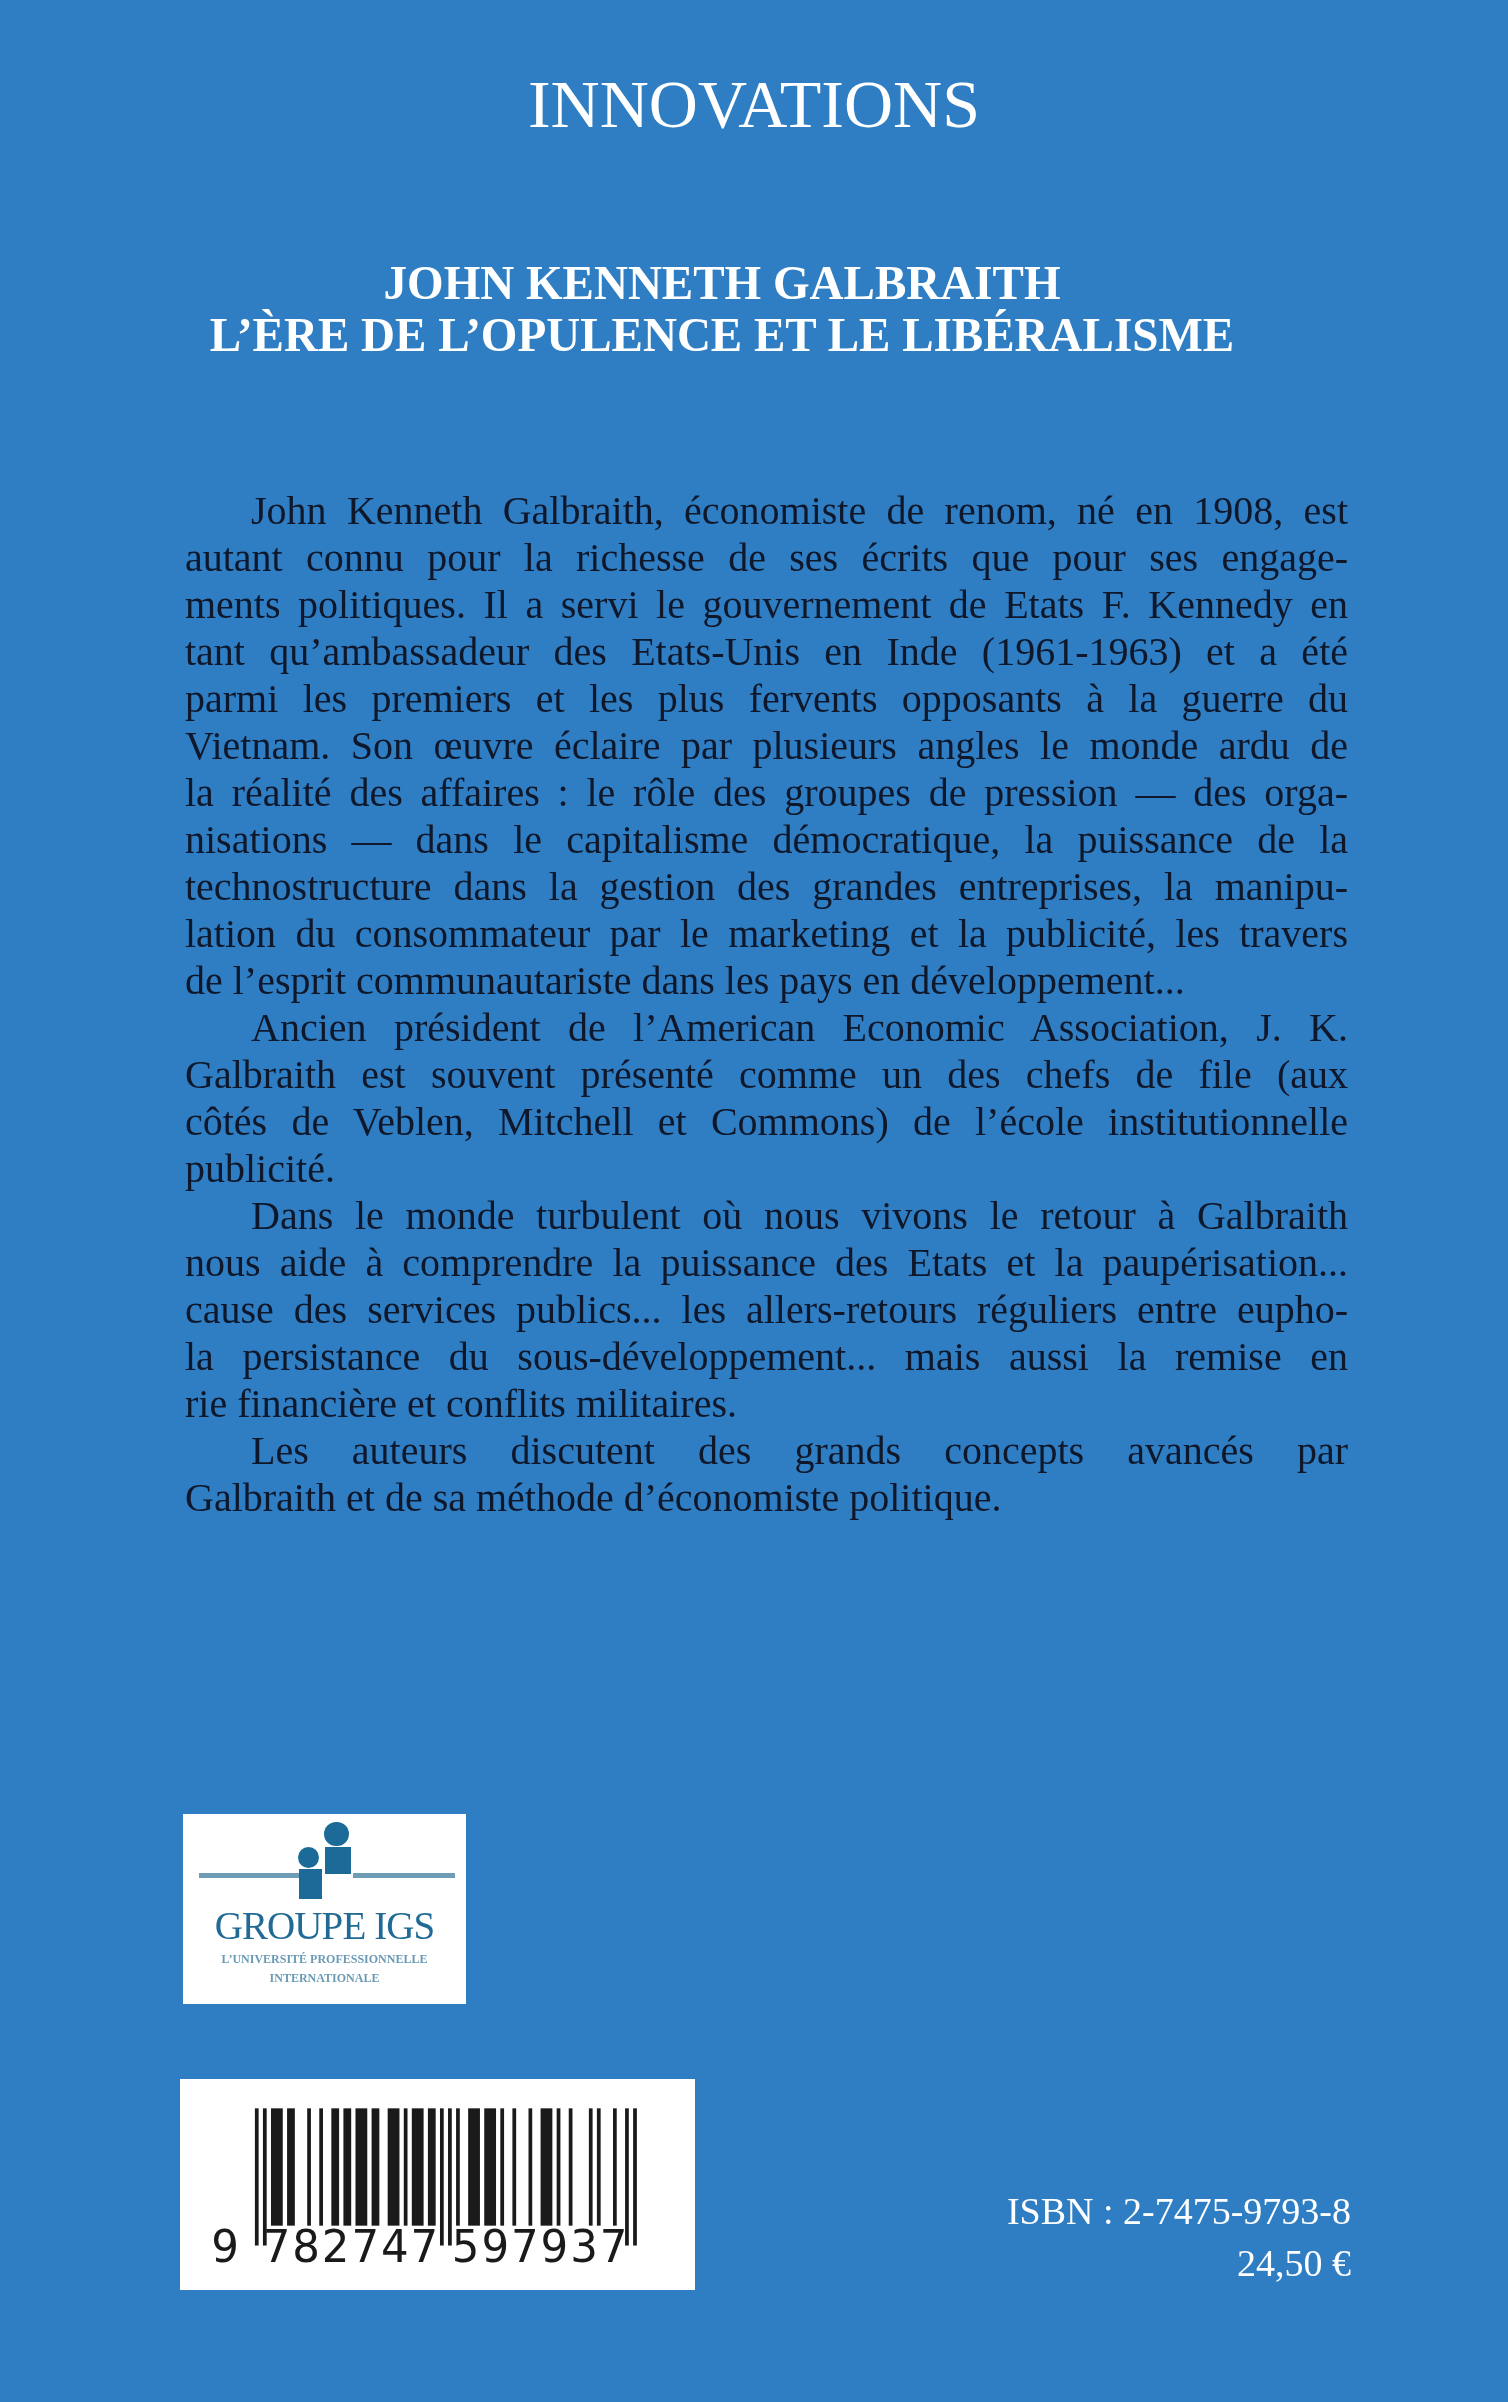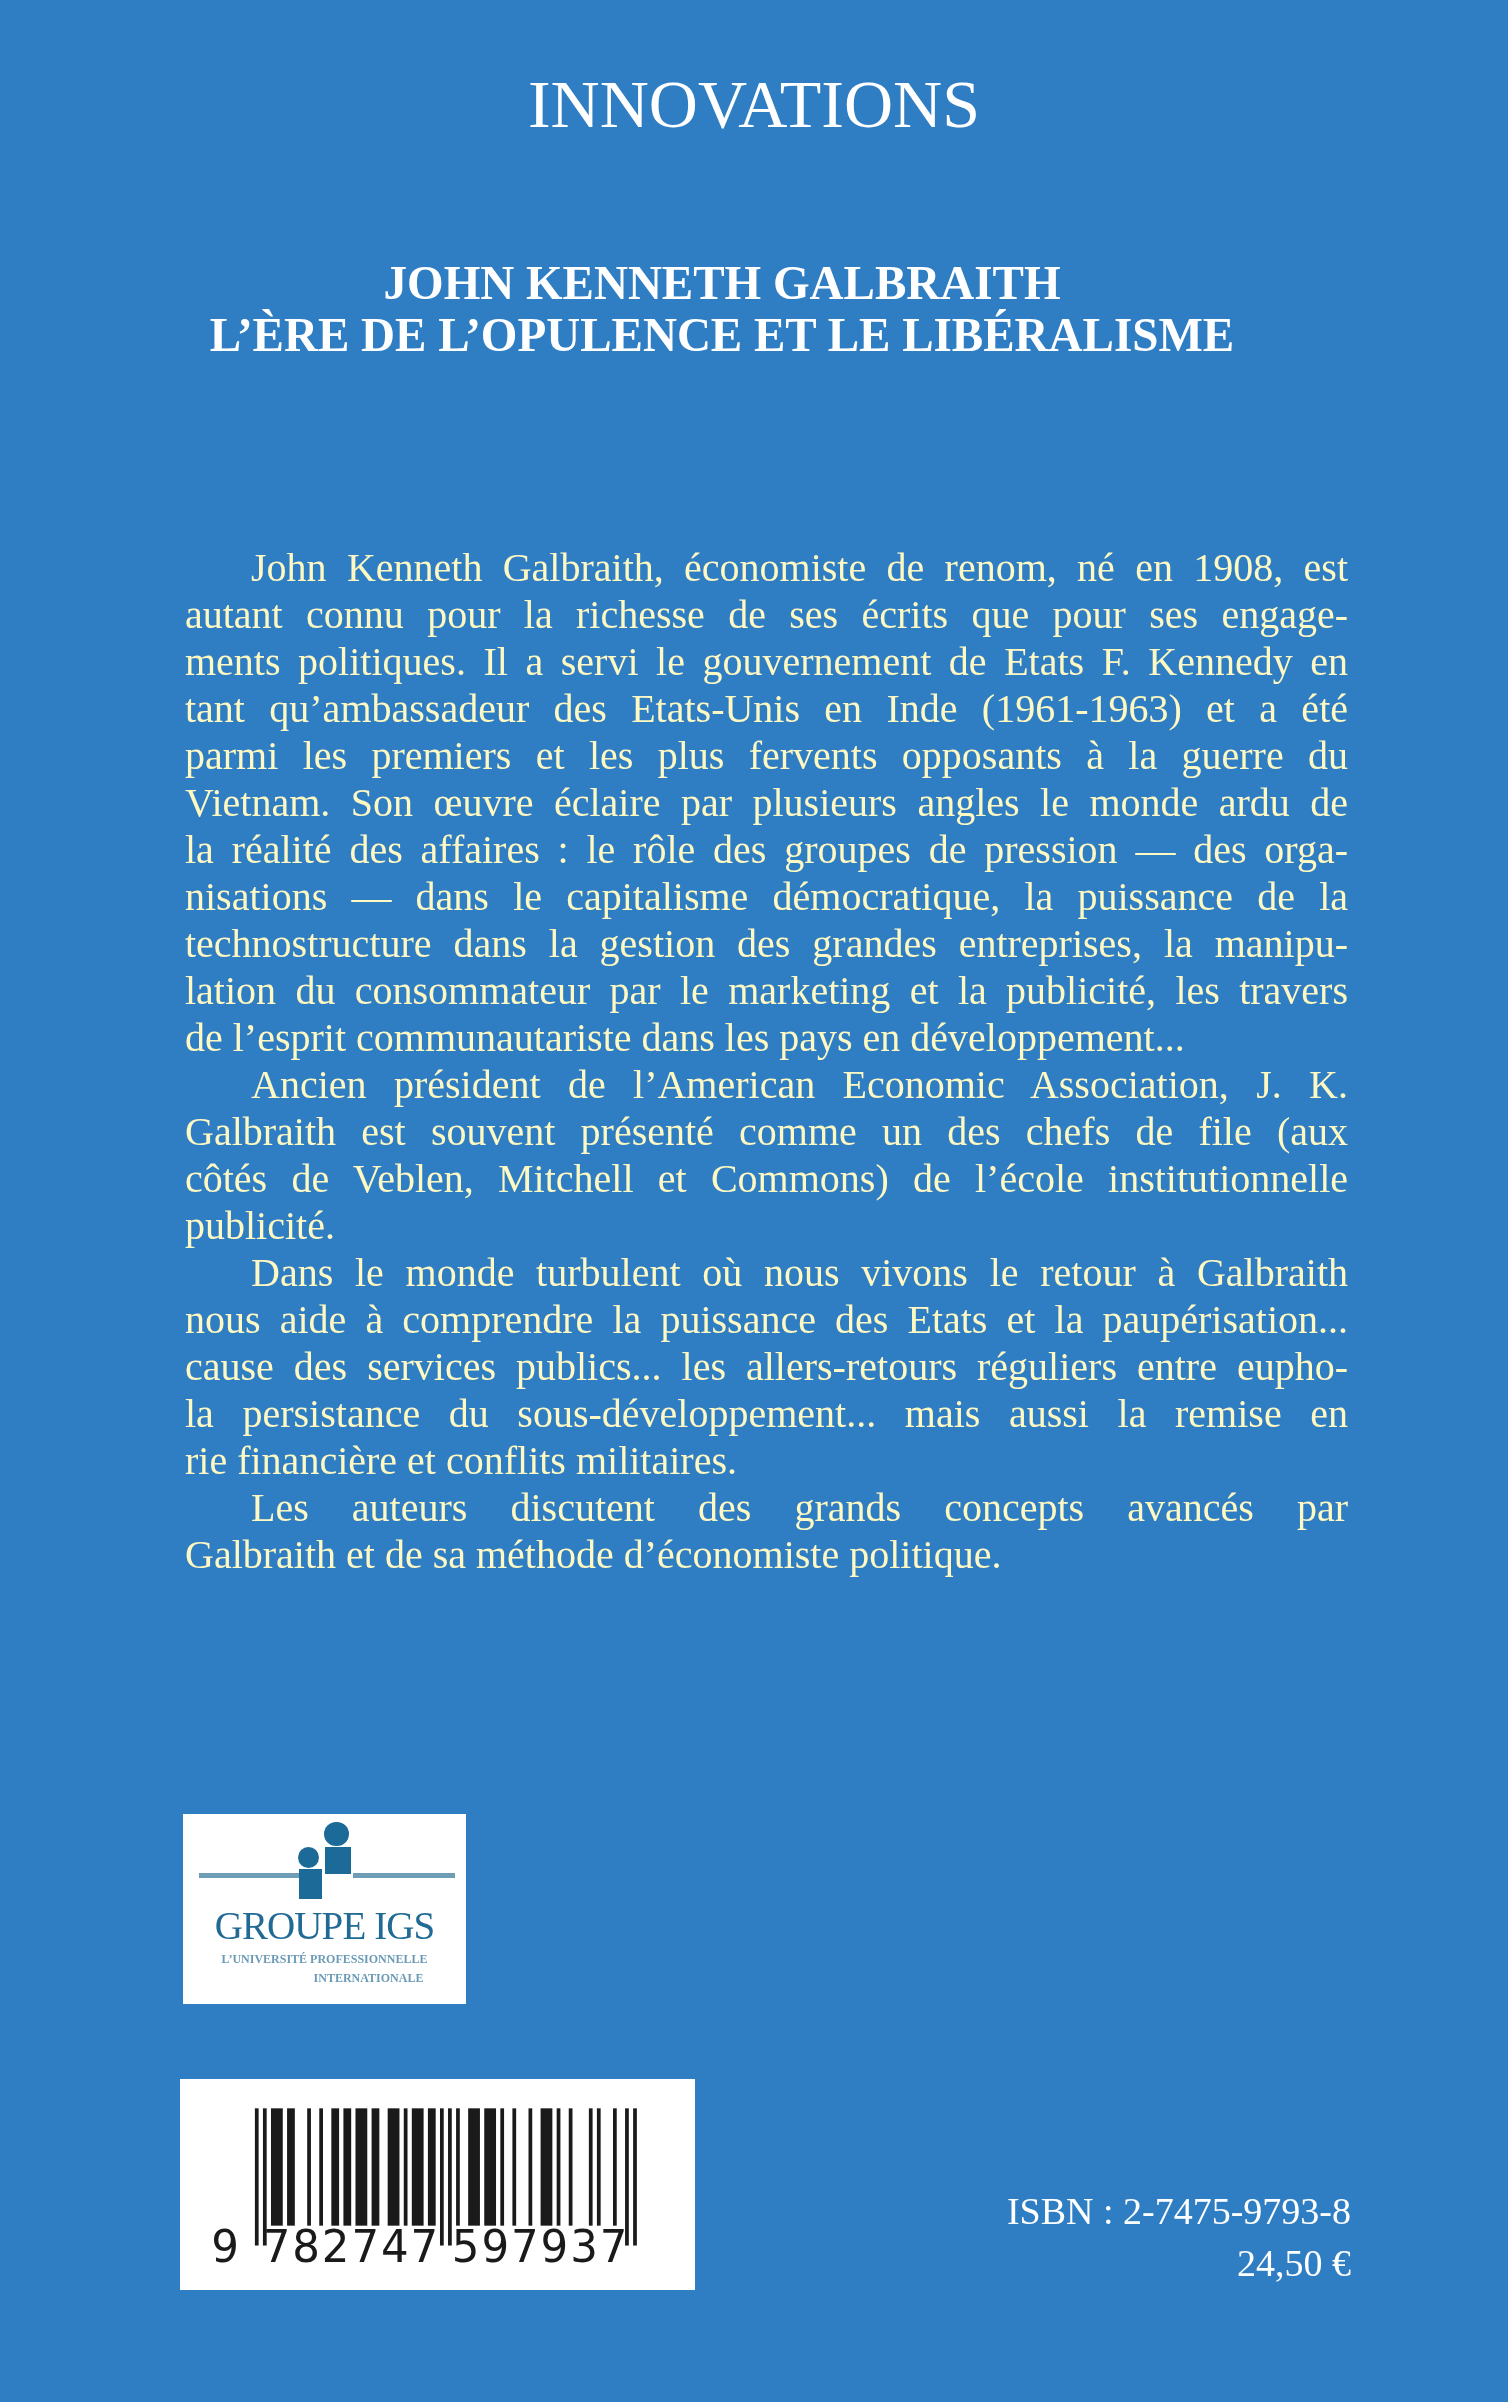--- a/index.html
+++ b/index.html
@@ -14,22 +14,22 @@
     text-align: center; color: #ffffff; font-weight: normal;
     font-size: 68px; line-height: 76px; letter-spacing: 0px;
   }
   .book-title {
     position: absolute; left: 0; width: 1444px; top: 257px;
     text-align: center; color: #ffffff; font-weight: bold;
     font-size: 48px; line-height: 52px;
   }
   .book-title .line { display: block; transform: scaleX(0.98); }
   .blurb {
-    position: absolute; left: 185px; top: 544px; width: 1163px;
-    color: #fef9c3; font-size: 40px; line-height: 47px;
+    position: absolute; left: 185px; top: 487px; width: 1163px;
+    color: #0f172a; font-size: 40px; line-height: 47px;
   }
   .blurb .ln {
     display: block; text-align: justify; text-align-last: justify;
     white-space: nowrap; height: 47px; overflow: visible;
   }
   .blurb .ln.last { text-align-last: left; }
   .blurb .ln.indent { padding-left: 66px; }
   .logo-box {
     position: absolute; left: 183px; top: 1814px; width: 283px; height: 190px;
     background: #ffffff;
@@ -99,21 +99,21 @@
   <div class="logo-bar" style="left:16px;width:100px;"></div>
   <div class="logo-bar" style="left:170px;width:102px;"></div>
   <div>
     <div class="logo-head" style="left:141px;top:7.6px;width:24.6px;height:24.6px;"></div>
     <div class="logo-body" style="left:142px;top:33px;width:25.6px;height:26.5px;"></div>
     <div class="logo-head" style="left:115px;top:33px;width:21px;height:21px;"></div>
     <div class="logo-body" style="left:116px;top:55px;width:23px;height:30px;"></div>
   </div>
   <div class="logo-name">GROUPE IGS</div>
   <div class="logo-tag" style="top:138px;">L’UNIVERSITÉ PROFESSIONNELLE</div>
-  <div class="logo-tag" style="top:157px;padding-left:44px;">INTERNATIONALE</div>
+  <div class="logo-tag" style="top:157px;">INTERNATIONALE</div>
 </div>
 
 <div class="barcode-box">
   <svg class="barcode-svg" id="barcode-svg" width="515" height="211" viewBox="0 0 544 223" xmlns="http://www.w3.org/2000/svg">
       <rect x="79.00" y="31" width="3.95" height="145" fill="#1a1a1a"></rect>
       <rect x="87.51" y="31" width="3.95" height="145" fill="#1a1a1a"></rect>
       <rect x="96.01" y="31" width="12.46" height="124" fill="#1a1a1a"></rect>
       <rect x="113.02" y="31" width="8.21" height="124" fill="#1a1a1a"></rect>
       <rect x="134.28" y="31" width="3.95" height="124" fill="#1a1a1a"></rect>
       <rect x="147.04" y="31" width="3.95" height="124" fill="#1a1a1a"></rect>

